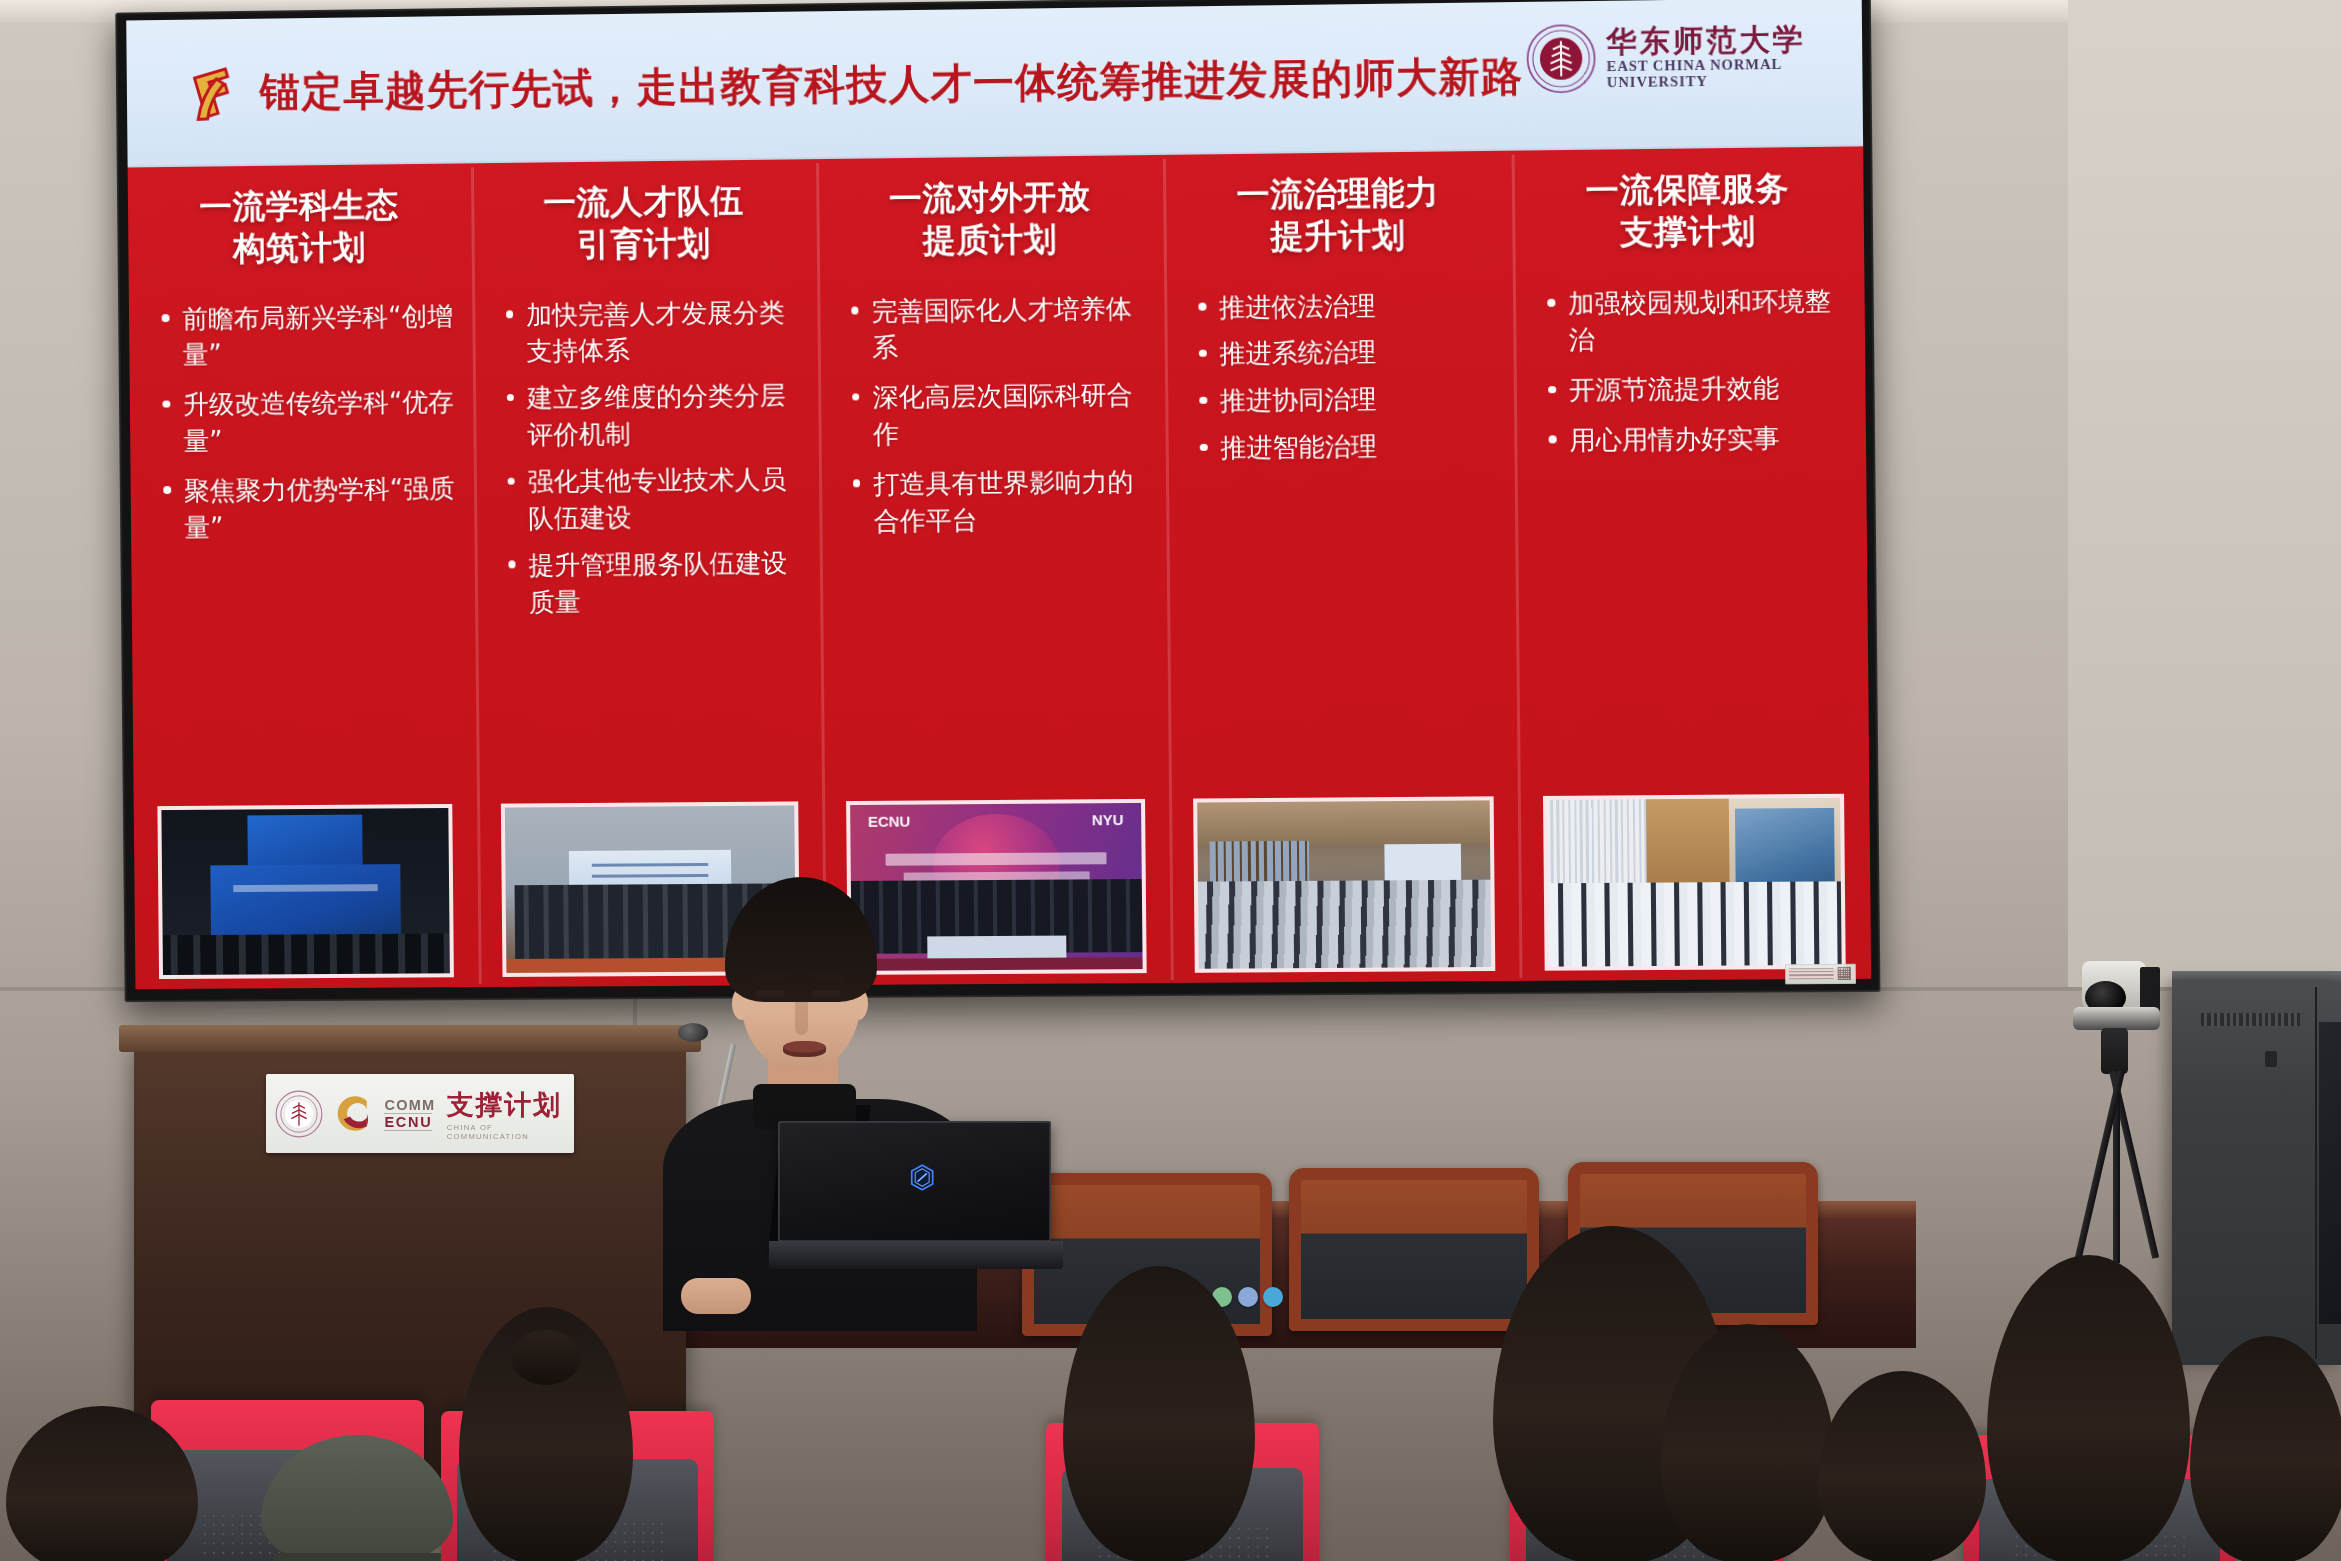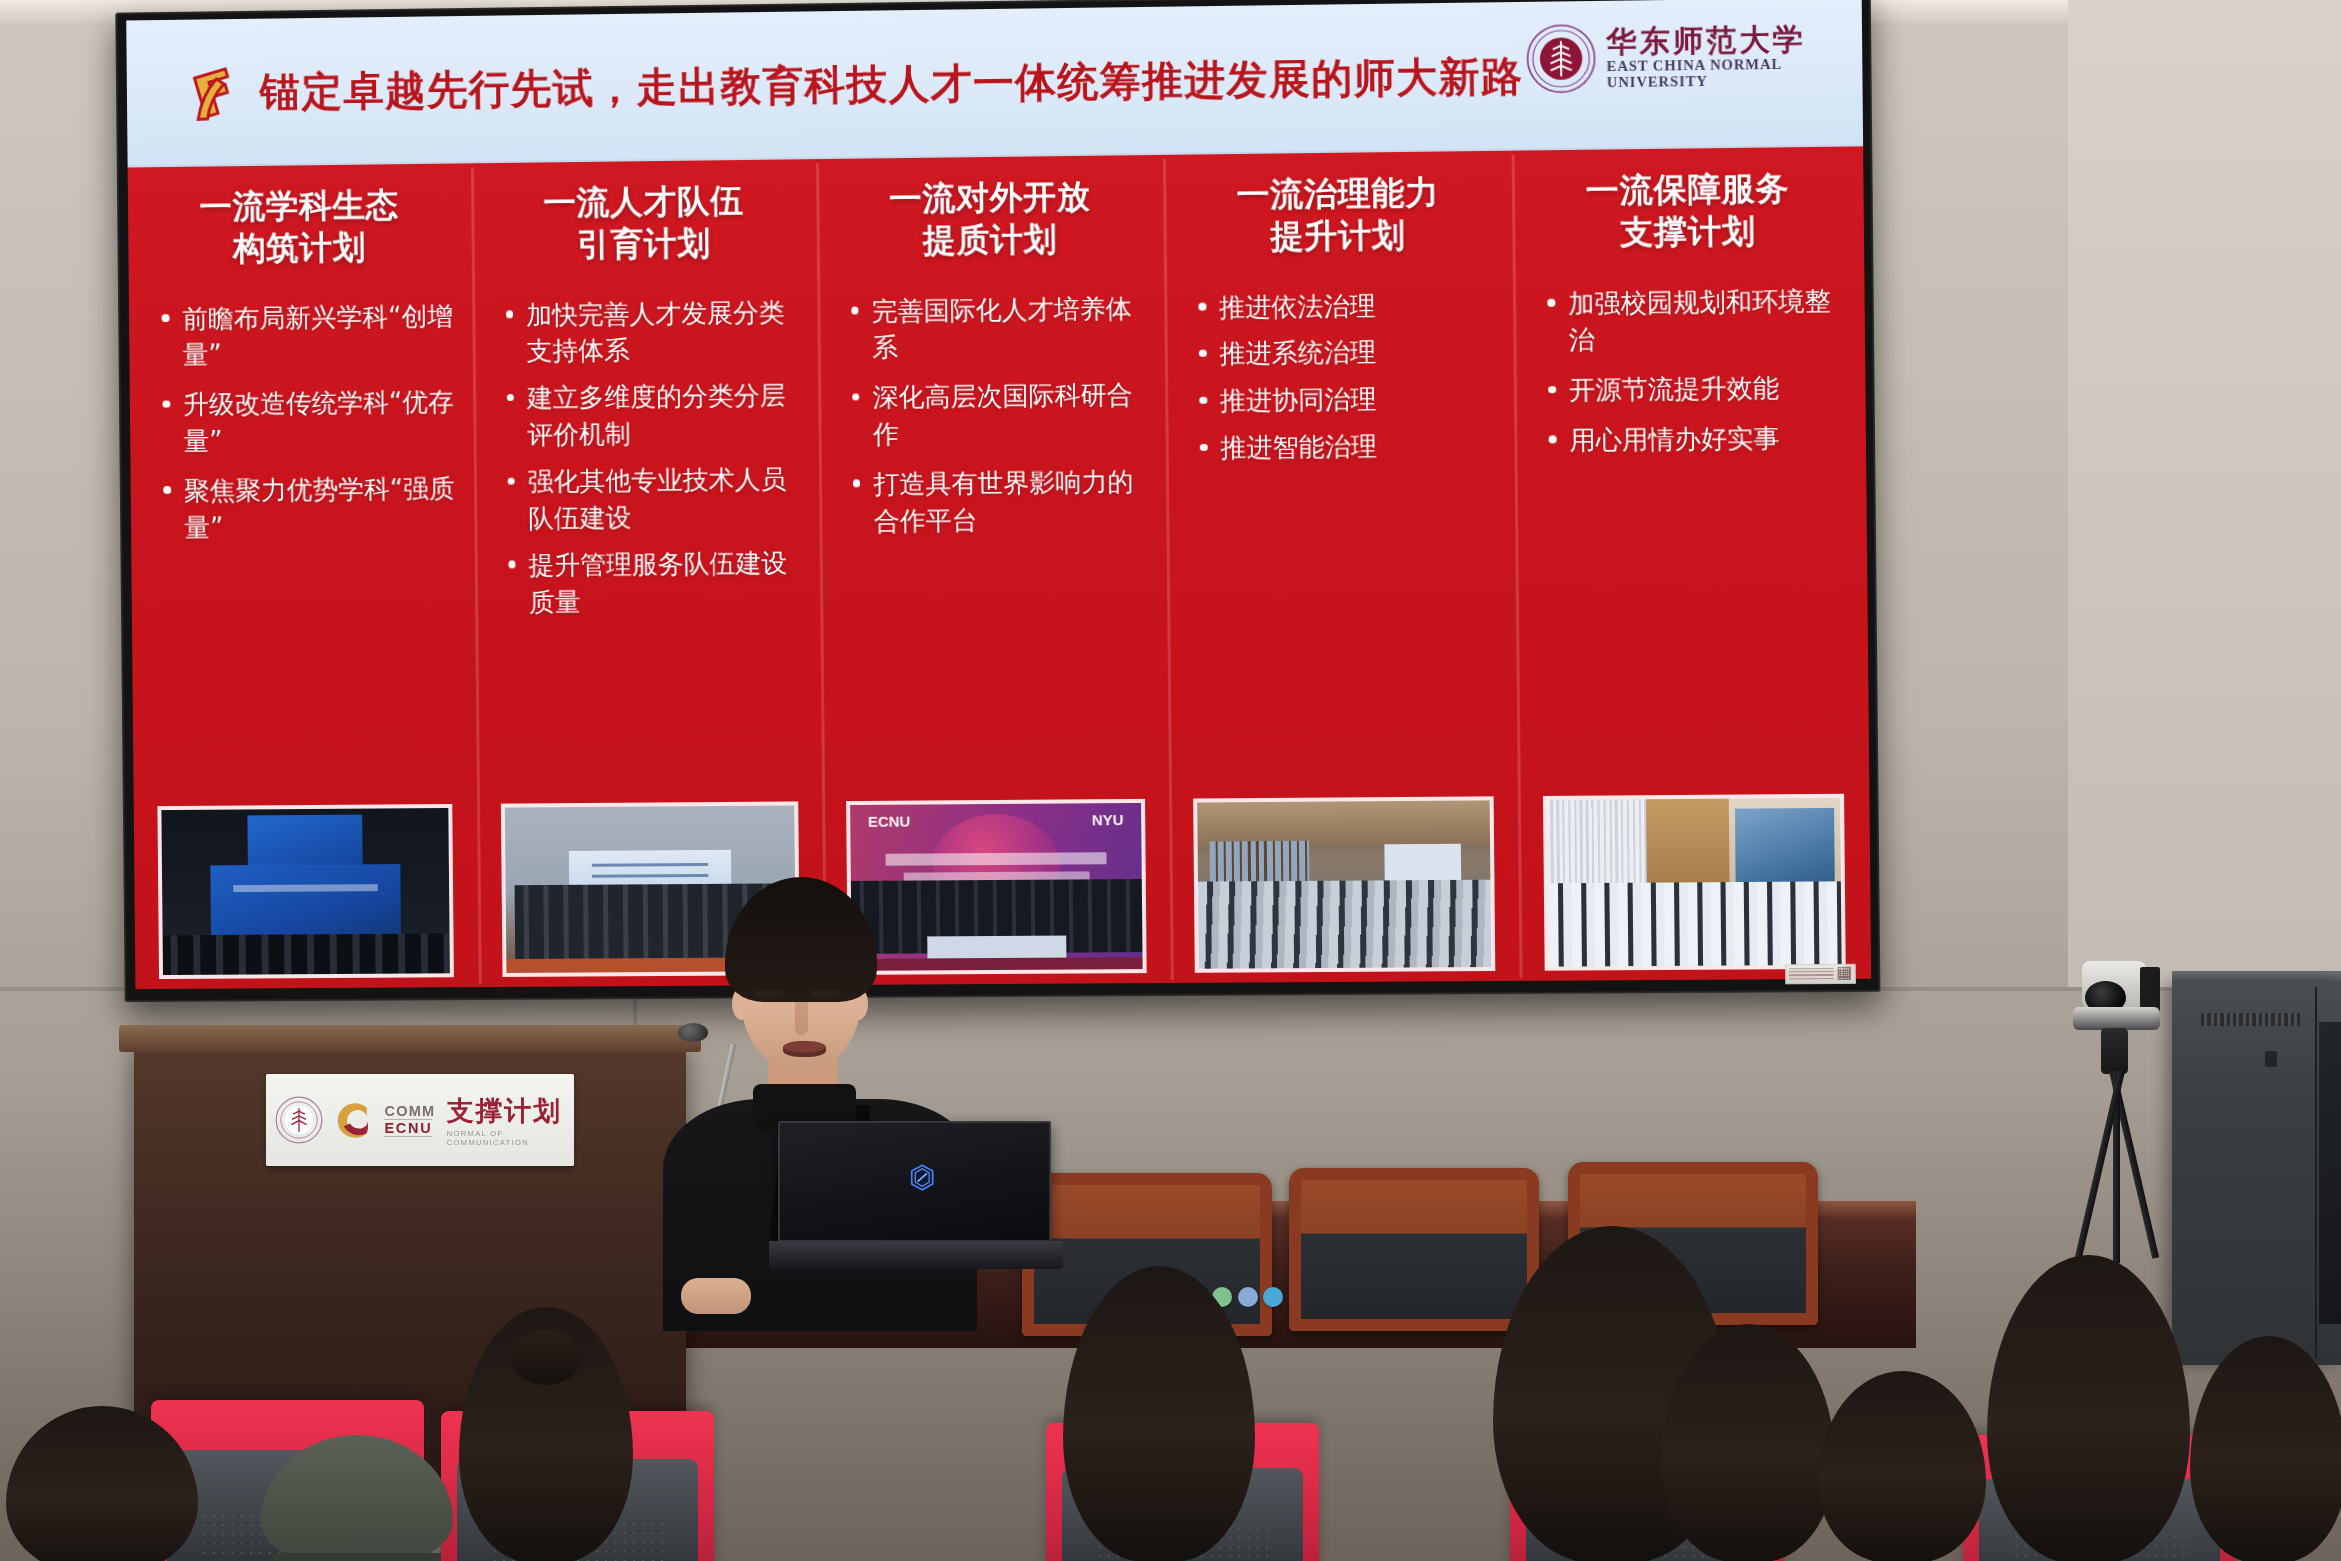--- a/index.html
+++ b/index.html
@@ -127,21 +127,21 @@
         background:linear-gradient(180deg,#c59a64,#9d7243);}
   .ph-tees .stu{position:absolute;left:0;bottom:0;width:100%;height:50%;
         background:repeating-linear-gradient(90deg,#eef1f6 0 10.5px,#2b303a 10.5px 15px,#e6eaf1 15px 23px);}
 
   
   #podium{position:absolute;left:134px;top:1040px;width:552px;height:441px;
         background:linear-gradient(180deg,#55392c 0%,#3e2820 45%,#2a1a14 100%);
         border-radius:3.5px 3.5px 0 0;box-shadow:0 9.3px 23px rgba(0,0,0,.5);}
   #podium-top{position:absolute;left:-15px;top:-15px;width:582px;height:27px;
         background:linear-gradient(180deg,#8a6a4f,#5d3f2e);border-radius:3.5px;}
-  #podium-sign{position:absolute;left:132px;top:34px;width:308px;height:92px;
+  #podium-sign{position:absolute;left:132px;top:34px;width:308px;height:79px;
         background:linear-gradient(180deg,#f4f5f1,#e4e6e1);border-radius:1.7px;
         display:flex;align-items:center;gap:8.1px;padding:0 9.3px;box-sizing:border-box;
         box-shadow:0 2.3px 5.8px rgba(0,0,0,.35);}
   .sign-seal{width:48px;height:48px;flex:0 0 auto;}
   .sign-c{width:45px;height:49px;flex:0 0 auto;position:relative;}
   .sign-comm{display:flex;flex-direction:column;align-items:flex-start;}
   .sign-comm b{font:bold 14.5px "Liberation Sans",sans-serif;color:#7c6f6a;letter-spacing:1.2px;}
   .sign-comm i{font:bold 14.5px "Liberation Sans",sans-serif;color:#8a2134;letter-spacing:1.7px;
         font-style:normal;border-top:1.2px solid #b9aeb0;border-bottom:1.2px solid #b9aeb0;}
   .sign-cn{display:flex;flex-direction:column;margin-left:3.5px;}
@@ -484,21 +484,21 @@
         </svg>
       </div>
 
       <div class="sign-comm">
         <b>COMM</b>
         <i>ECNU</i>
       </div>
 
       <div class="sign-cn">
         <b>支撑计划</b>
-        <s>NORMAL OF COMMUNICATION</s>
+        <s>CHINA OF COMMUNICATION</s>
       </div>
     </div>
   </div>
 
   <div class="mic-stem"></div>
   <div class="mic-head"></div>
 
   <div id="presenter">
     <div class="pres-body"></div>
     <div class="pres-lapel"></div>

